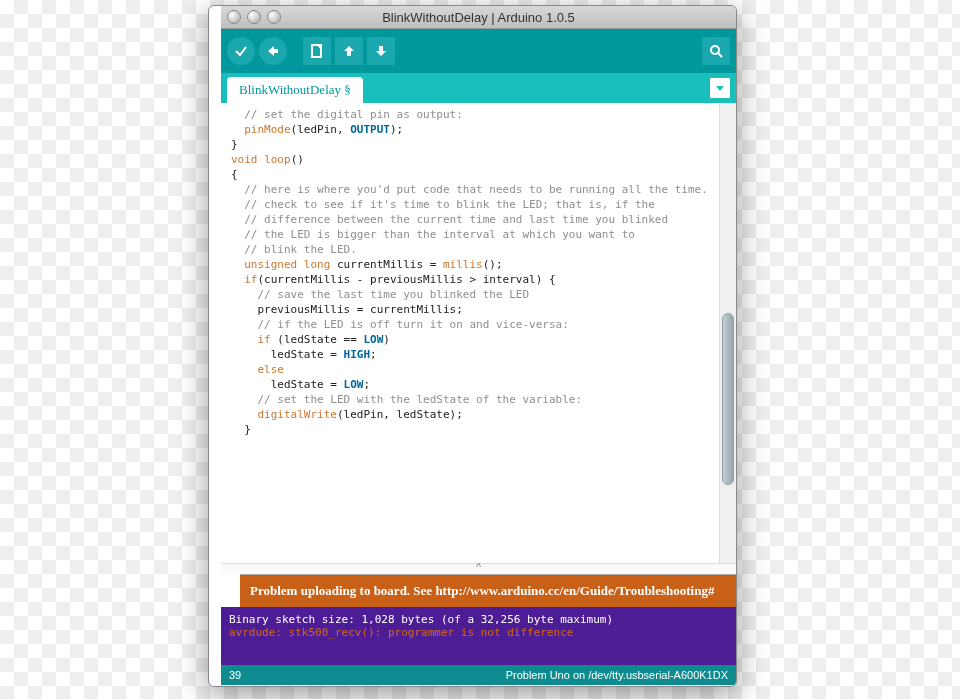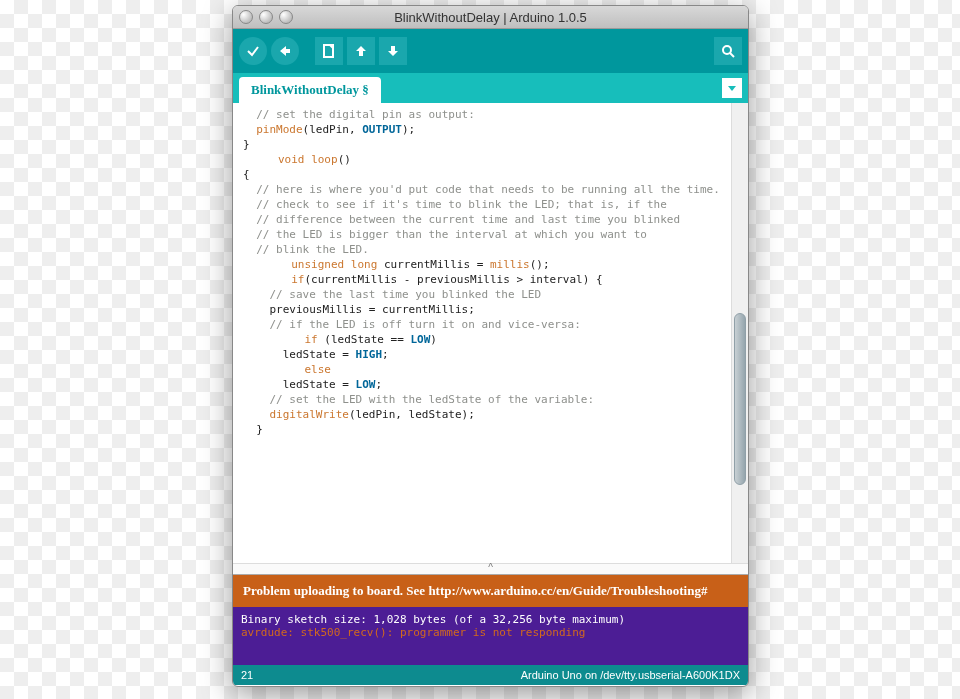--- a/index.html
+++ b/index.html
@@ -13,29 +13,30 @@
       linear-gradient(-45deg, #eee 25%, transparent 25%),
       linear-gradient(45deg, transparent 75%, #eee 75%),
       linear-gradient(-45deg, transparent 75%, #eee 75%);
     background-size: 28px 28px;
     background-position: 0 0, 0 14px, 14px -14px, -14px 0px;
     background-color: #fff;
   }
 
   .window {
     position: absolute;
-    left: 232px;
+    left: 208px;
     top: 5px;
     width: 515px;
     height: 680px;
     background: #fff;
     border: 1px solid #888;
     border-radius: 6px;
     box-shadow: 0 8px 30px rgba(0,0,0,0.4);
     overflow: hidden;
+    padding-left: 12px;
   }
 
   .titlebar {
     height: 22px;
     background: linear-gradient(#d8d8d8, #bfbfbf);
     border-bottom: 1px solid #9a9a9a;
     display: flex;
     align-items: center;
     padding: 0 6px;
     position: relative;
@@ -87,21 +88,21 @@
     display: flex;
     align-items: flex-end;
     padding: 0 6px;
   }
   .tab {
     background: #fff;
     border-top-left-radius: 4px;
     border-top-right-radius: 4px;
     padding: 5px 12px 5px 12px;
     font-size: 13px;
-    font-weight: bold;
+    font-weight: normal;
     color: #00979D;
     font-family: Georgia, serif;
   }
   .tab-drop {
     margin-left: auto;
     width: 20px;
     height: 20px;
     background: #fff;
     margin-bottom: 5px;
     display:flex; align-items:center; justify-content:center;
@@ -153,21 +154,21 @@
     background: #c26a10;
     background: #D2691E;
     background: #D35400;
     color: #fff;
     font-family: Georgia, serif;
     font-weight: bold;
     font-size: 13px;
     padding: 8px 10px;
     border-top: 1px solid #aaa;
   }
-  .error-bar { background: #c86018; }
+  .error-bar { background: #c86018; margin-left: 19px; }
 
   .console {
     background: #4c1d95;
     color: #fff;
     font-family: Monaco, "DejaVu Sans Mono", monospace;
     font-size: 11px;
     padding: 6px 8px;
     height: 46px;
     overflow: hidden;
   }
@@ -177,21 +178,21 @@
     background: #0d8b8f;
     color: #fff;
     font-size: 11px;
     display: flex;
     justify-content: space-between;
     padding: 4px 8px;
   }
 
   
   .c-comment { color: #8e908c; }
-  .c-keyword { color: #cb772f; margin-left: 35px; }
+  .c-keyword { color: #cb772f; }
   .c-const   { color: #006699; font-weight: bold; }
   .c-func    { color: #cb772f; margin-top: 39px; }
 </style>
 </head>
 <body>
 
 <div class="window">
 
   <div class="titlebar">
     <div class="traffic-lights">
@@ -255,21 +256,21 @@
     </div>
   </div>
   <div class="resize-grip">^</div>
 
   <div class="error-bar">
     <span>Problem uploading to board.  See http://www.arduino.cc/en/Guide/Troubleshooting#</span>
   </div>
 
   <div class="console">
     <div>Binary sketch size: 1,028 bytes (of a 32,256 byte maximum)</div>
-    <div class="line2">avrdude: stk500_recv(): programmer is not responding</div>
+    <div class="line2">avrdude: stk500_recv(): programmer is not difference</div>
   </div>
 
   <div class="statusbar">
-    <span>21</span>
-    <span>Arduino Uno on /dev/tty.usbserial-A600K1DX</span>
+    <span>39</span>
+    <span>Problem Uno on /dev/tty.usbserial-A600K1DX</span>
   </div>
 
 </div>
 
 </body></html>

